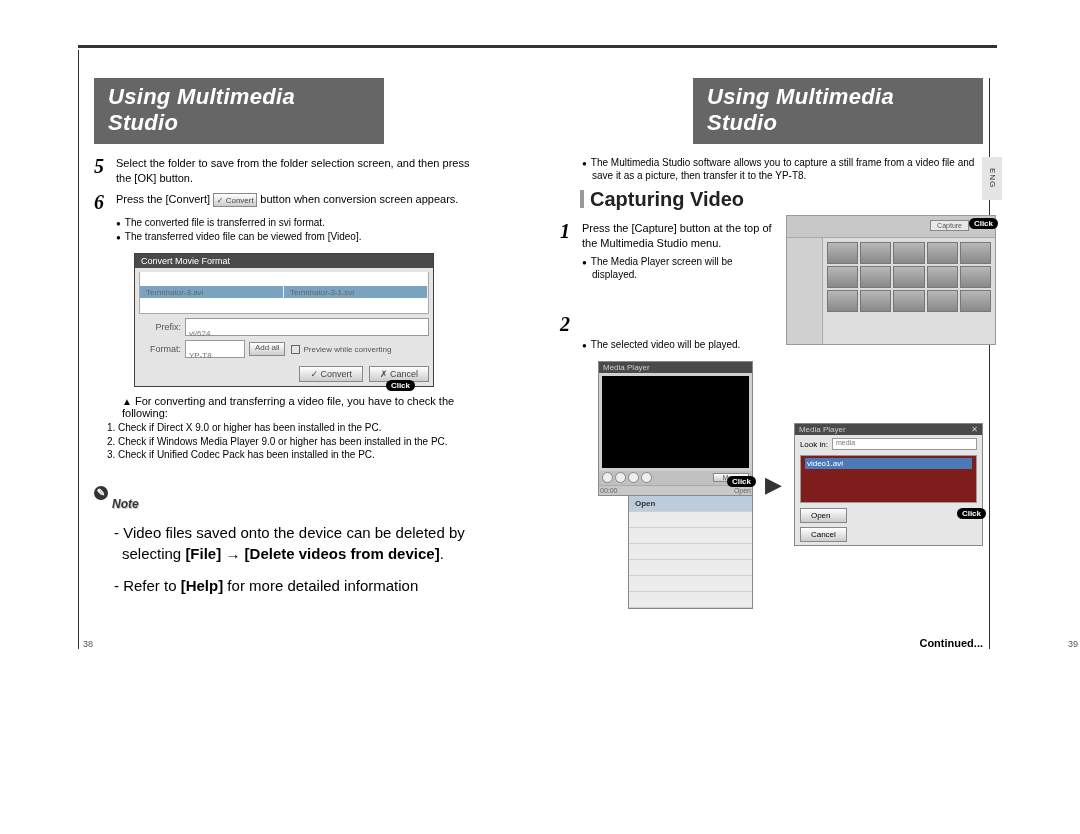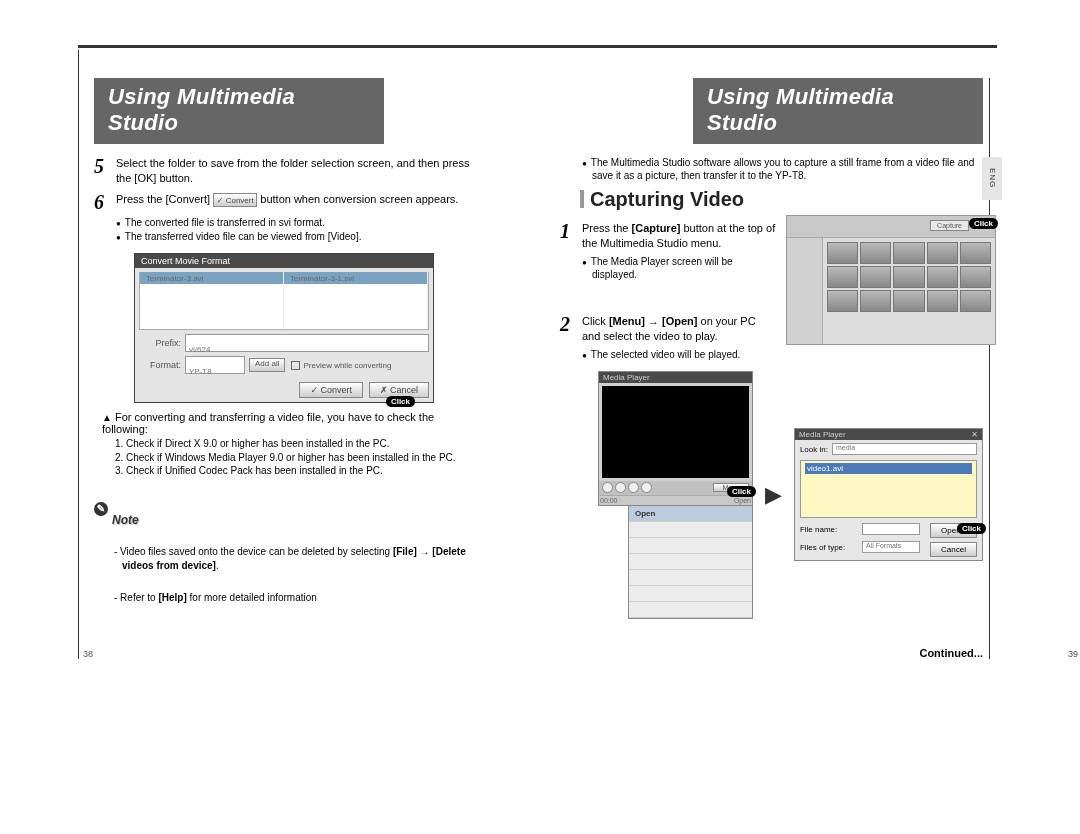--- a/index.html
+++ b/index.html
@@ -26,56 +26,56 @@
     writing-mode: vertical-rl; text-align: center; line-height: 20px;
   }
   .page-right-inner { border-right: 1px solid #333; padding-right: 6px; }
 
   .intro-bullet { font-size: 10px; padding-left: 32px; text-indent: -10px; margin: 0 0 6px 0; line-height: 1.3; }
   .intro-bullet::before { content: "●"; font-size: 8px; margin-right: 4px; }
 
   .step { display: flex; align-items: flex-start; margin: 6px 0 4px 0; }
   .step-num { font-family: Georgia, serif; font-style: italic; font-size: 20px; font-weight: bold; width: 22px; flex-shrink: 0; line-height: 1; }
   .step-text { font-size: 11px; line-height: 1.35; }
-  .step-text b { font-weight: bold; }
+  .step-text b { font-weight: normal; }
 
   .sub-bullet { font-size: 10px; padding-left: 32px; margin: 1px 0; text-indent: -10px; line-height: 1.3;}
   .sub-bullet::before { content: "●"; font-size: 8px; margin-right: 4px; }
 
   .inline-btn-img {
     display:inline-block; width: 44px; height: 14px; background: #ddd linear-gradient(#fff,#ccc);
     border: 1px solid #888; vertical-align: middle; font-size: 8px; text-align:center; line-height:13px; color:#444;
   }
 
   
   .dialog-shot { width: 300px; border: 1px solid #404040; margin: 10px 0 8px 40px; background: #e4e4e4; position: relative; font-size: 9px; }
   .dialog-title { background: #4a4a4a; color: #fff; padding: 2px 6px; font-size: 9px; }
   .dialog-body { padding: 4px; }
   .cols-row { display:flex; background:#e9e9e9; border:1px solid #aaa; }
   .cols-row div { flex:1; padding:2px 6px; font-size:9px; border-right:1px solid #ccc; color:#444;}
-  .list-area { height: 58px; background:#fff; border:1px solid #aaa; border-top:none; display:flex;}
+  .list-area { height: 42px; background:#fff; border:1px solid #aaa; border-top:none; display:flex;align-items:center;}
   .list-area div {flex:1; padding:2px 6px; font-size:8px; border-right:1px solid #eee; color:#666; background: linear-gradient(#7aa3c2,#7aa3c2) no-repeat; background-size: 100% 12px;}
   .form-row {display:flex; align-items:center; margin-top:4px; font-size:9px;}
   .form-row .lbl{width:46px; text-align:right; padding-right:4px; color:#555;}
   .form-row .txt{flex:1; background:#fff; border:1px solid #999; height:14px; padding:8px 3px; font-size:8px; line-height:13px; color:#777;}
   .form-row .small-btn{background: linear-gradient(#fff,#ccc); border:1px solid #888; height:14px; font-size:8px; padding:0 5px; margin-left:4px; color:#555;}
   .chk{font-size:8px; margin-left:6px; color:#555; display:flex; align-items:center;}
   .chk-box{width:9px;height:9px;border:1px solid #666;margin-right:3px;display:inline-block;}
   .dialog-btns{display:flex; justify-content:flex-end; gap:6px; margin-top:8px;}
   .dlg-btn{background:linear-gradient(#fff,#ccc); border:1px solid #888; font-size:9px; padding:2px 10px; color:#444;}
   .click-tag{position:absolute; bottom:-5px; right:18px; background:#000; color:#fff; font-size:8px; padding:1px 5px; border-radius:7px; font-weight:bold;}
 
   .triangle-up{font-size:10px;}
-  .check-text { font-size: 11px; padding-left: 8px; margin-bottom:2px;}
-  .check-list li { font-size: 10px; margin-left: 32px; line-height:1.35; list-style: decimal; }
+  .check-text { font-size: 11px; padding-left: 8px; margin-bottom:2px;margin-left:20px;}
+  .check-list li { font-size: 10px; margin-left: 24px; line-height:1.35; list-style: decimal; }
 
   .note-head { display:flex; align-items:center; margin-top:14px; }
   .note-icon{width:14px;height:14px;background:#333;border-radius:50%;color:#fff;text-align:center;line-height:14px;font-size:10px;font-weight:bold;margin-right:4px;}
   .note-title{font-weight:bold; font-style:italic; font-size:12px; color:#333; text-shadow:1px 1px 0 #ccc;margin-top:21px;}
-  .note-line{font-size:10px; padding-left:28px; text-indent:-8px; line-height:1.4; margin:18px 0;}
+  .note-line{font-size:15px; padding-left:28px; text-indent:-8px; line-height:1.4; margin:11px 0;}
   .note-line::before{content:"- ";}
 
   .page-num{position:absolute; bottom:0; font-size:9px; color:#555;}
   .pn-left{left:4px;}
   .pn-right{right:2px;}
 
   .section-head{font-weight:bold; font-size:20px; margin: 4px 0 4px 20px; color:#222;}
   .section-bar{display:inline-block;width:4px;height:18px;background:#999;margin-right:6px;vertical-align:-2px;}
 
   .right-cols{display:flex; gap:10px; align-items:flex-start;}
@@ -101,21 +101,21 @@
   .dropdown-panel{border:1px solid #888;background:#ececec;width:125px;margin-left:30px;margin-top:-1px;font-size:8px;}
   .dd-item{padding:3px 6px;border-bottom:1px solid #d0d0d0;color:#888;}
   .dd-item.hl{background:#bcd;color:#333;font-weight:bold;}
 
   .arrow-mid{font-size:22px;color:#333;align-self:center;}
 
   .open-shot{width:205px;border:1px solid #888;background:#e6e6e6;font-size:8px;position:relative;}
   .open-title{background:#4a4a4a;color:#ccc;font-size:8px;padding:1px 4px;display:flex;justify-content:space-between;}
   .open-row{display:flex;align-items:center;padding:3px 5px;gap:4px;}
   .open-field{flex:1;background:#fff;border:1px solid #999;height:12px;font-size:7px;padding:0 3px;color:#777;}
-  .file-area{height:58px;background:#fef9c3;border:1px solid #999;margin:2px 5px;padding:2px 4px;}
+  .file-area{height:48px;background:#7f1d1d;border:1px solid #999;margin:2px 5px;padding:2px 4px;}
   .file-item{font-size:8px;padding:1px 2px;color:#555;}
   .file-item.sel{background:#4a7ab8;color:#fff;}
   .open-btn{background:linear-gradient(#fff,#ccc);border:1px solid #888;font-size:8px;padding:2px 10px;}
   .open-btns{display:flex;flex-direction:column;gap:4px;padding:3px 5px;}
   .open-wrap{display:flex;}
   .open-left{flex:1;}
 
   .continued{font-weight:bold;font-size:11px;text-align:right;margin-top:28px;}
 
   .left-body{padding-right:70px;}
@@ -216,23 +216,20 @@
           <div class="step-text">
             <span>Press the </span><b>[Capture]</b><span> button at the top of the Multimedia Studio menu.</span>
           </div>
         </div>
         <div class="sub-bullet">The Media Player screen will be displayed.</div>
 
         <div style="height:26px"></div>
 
         <div class="step">
           <div class="step-num">2</div>
-          <div class="step-text">
-            <span>Click </span><b>[Menu]</b><span> → </span><b>[Open]</b><span> on your PC and select the video to play.</span>
-          </div>
         </div>
         <div class="sub-bullet">The selected video will be played.</div>
       </div>
 
       <div class="right-img-col">
 
         <div class="thumb-shot">
           <div class="thumb-top">
             <span class="thumb-cap">Capture</span>
           </div>
@@ -297,30 +294,20 @@
               <span>✕</span>
         </div>
         <div class="open-row">
           <span>Look in:</span>
           <span class="open-field">media</span>
         </div>
         <div class="file-area">
           <div class="file-item sel">video1.avi</div>
         </div>
         <div class="open-wrap">
-          <div class="open-left">
-            <div class="open-row">
-              <span style="width:58px">File name:</span>
-              <span class="open-field"></span>
-            </div>
-            <div class="open-row">
-              <span style="width:58px">Files of type:</span>
-              <span class="open-field">All Formats</span>
-            </div>
-          </div>
           <div class="open-btns">
             <div class="open-btn">Open</div>
             <div class="open-btn">Cancel</div>
           </div>
         </div>
         <div class="click-tag" style="bottom:26px;right:-4px">Click</div>
       </div>
     </div>
 
     <div class="continued">Continued...</div>

